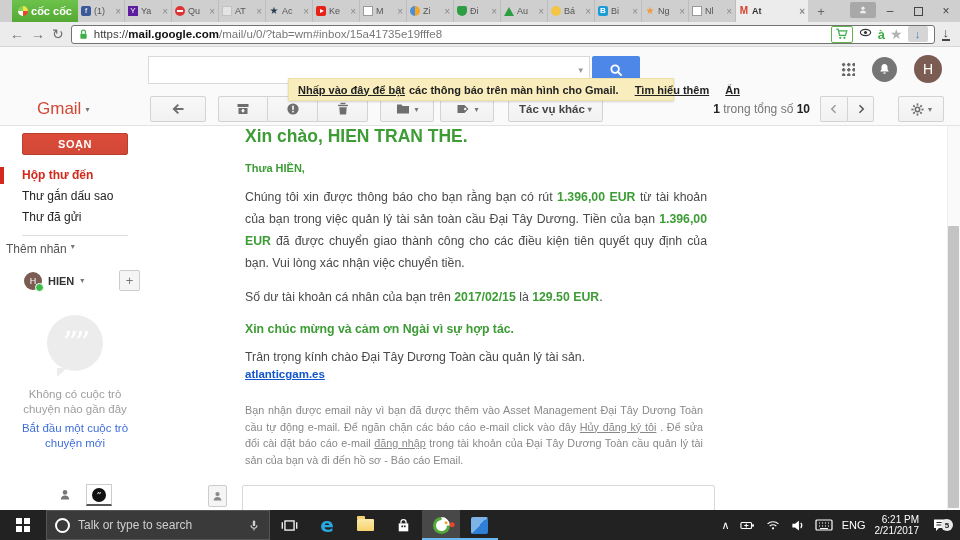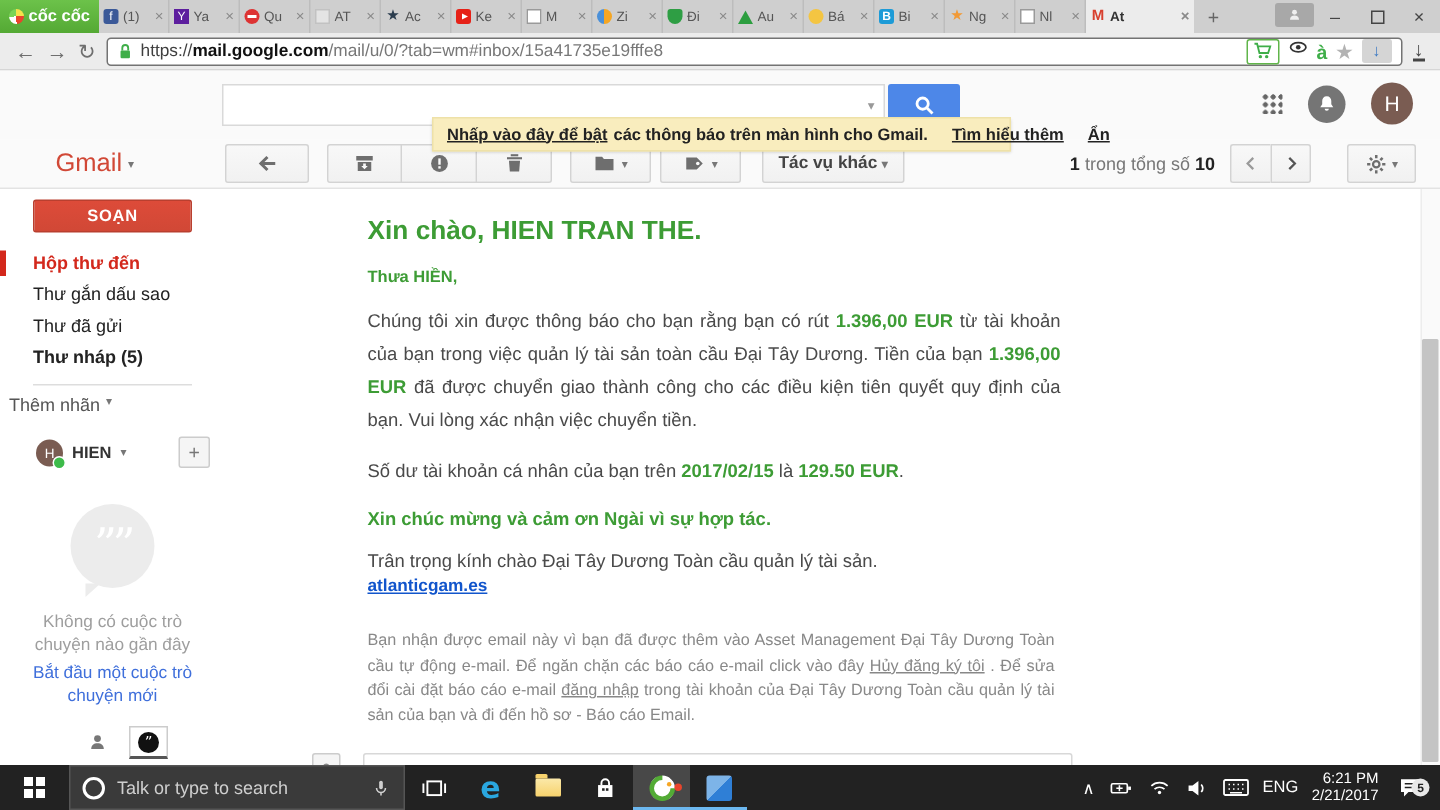--- a/index.html
+++ b/index.html
@@ -1,20 +1,20 @@
 <!DOCTYPE html>
 <html><head>
 <meta charset="utf-8">
 <style>
   * { margin:0; padding:0; box-sizing:border-box; }
   body { width:960px; height:540px; font-family:"Liberation Sans", sans-serif; overflow:hidden; background:#fff; }
   .screen { position:relative; width:960px; height:540px; overflow:hidden; background:#fff; }
 
   
-  .tabbar { height:22px; background:#cfcfcf; display:flex; align-items:stretch; }
+  .tabbar { height:22px; background:#cfcfcf; display:flex; align-items:stretch;padding-left:12px; }
   .logo-tab { width:66px; background:linear-gradient(#6cc24a,#54a934); color:#fff; font-size:11px; font-weight:bold; display:flex; align-items:center; justify-content:center; gap:3px; }
   .logo-sun { width:10px; height:10px; border-radius:50%; background:conic-gradient(#f6e14b 0 25%, #e8452c 0 50%, #fff 0 75%, #7ad455 0 100%); flex:0 0 auto; }
   .tab { width:47px; display:flex; align-items:center; padding:0 3px; gap:3px; font-size:9px; color:#555; border-right:1px solid #bdbdbd; overflow:hidden; white-space:nowrap; }
   .tab .tlabel { flex:1; overflow:hidden; }
   .tab .tclose { color:#8a8a8a; font-size:10px; }
   .tab.active { width:72px; background:#ececec; border-right:none; color:#333; font-weight:bold; }
   .ticon { width:10px; height:10px; flex:0 0 auto; display:inline-flex; align-items:center; justify-content:center; font-size:8px; line-height:1; }
   .t-fb { background:#3b5998; color:#fff; border-radius:2px; }
   .t-yahoo { background:#5d1e9e; color:#fff; }
   .t-red { background:#d33; border-radius:50%; position:relative; }
@@ -111,21 +111,21 @@
   .quote-circle::after { content:""; position:absolute; left:10px; bottom:-6px; width:0; height:0; border-top:9px solid #ececec; border-right:10px solid transparent; }
   .no-chats { margin-top:16px; text-align:center; font-size:11.5px; color:#9e9e9e; line-height:15px; padding:0 10px; }
   .start-chat { margin-top:4px; text-align:center; font-size:11.5px; color:#3f6fdb; line-height:15px; padding:0 14px; cursor:pointer; }
   .side-bottom { position:absolute; bottom:4px; left:52px; display:flex; align-items:flex-end; gap:8px; }
   .sb-cell { width:26px; height:22px; display:flex; align-items:center; justify-content:center; }
   .sb-cell.boxed { border:1px solid #ccc; border-bottom:2px solid #555; background:#fff; }
   .hangout-dot { width:14px; height:14px; border-radius:50%; background:#111; color:#fff; font-size:10px; line-height:15px; text-align:center; font-family:"DejaVu Serif", serif; }
 
   .mainpane { flex:1; position:relative; overflow:hidden; }
   .mailbody { padding-left:95px; width:565px; }
-  .mail-h1 { margin-top:17px; font-size:17.5px; font-weight:bold; color:#3d9c35; }
+  .mail-h1 { font-size:17.5px; font-weight:bold; color:#3d9c35; }
   .salutation { margin-top:15px; font-size:11px; font-weight:bold; color:#3d9c35; }
   .mpara { margin-top:12px; font-size:12.3px; color:#4a4a4a; line-height:22px; width:462px; text-align:justify; }
   .grn { color:#3d9c35; font-weight:bold; }
   .congrats { margin-top:14px; font-size:12.3px; font-weight:bold; color:#3d9c35; }
   .signoff { margin-top:14px; font-size:12.3px; color:#4a4a4a; }
   .sender-link { display:inline-block; margin-top:3px; font-size:11.5px; font-weight:bold; color:#1155cc; text-decoration:underline; cursor:pointer; }
   .mfooter { margin-top:20px; font-size:10.8px; color:#888; line-height:16.5px; width:458px; text-align:justify; }
   .mfooter .flink { color:#888; text-decoration:underline; cursor:pointer; }
   .reply-row { margin-top:17px; display:flex; align-items:flex-start; }
   .reply-ava { width:22px; height:22px; margin-left:-37px; margin-right:15px; background:#f5f5f5; border:1px solid #ccc; border-radius:2px; display:flex; align-items:center; justify-content:center; }
@@ -408,21 +408,20 @@
   </div>
 
   <div class="content">
 
     <div class="sidebar">
       <div class="compose-btn">SOẠN</div>
       <div class="nav-list">
         <div class="nav-item active">Hộp thư đến</div>
         <div class="nav-item">Thư gắn dấu sao</div>
         <div class="nav-item">Thư đã gửi</div>
-        <div class="nav-item bold">Thư nháp (5)</div>
       </div>
       <div class="side-divider"></div>
       <div class="more-labels">
           <span>Thêm nhãn</span>
           <span class="caret">▾</span>
         </div>
       <div class="chat-profile">
         <span class="chat-ava">H</span>
         <span class="chat-name">HIEN</span>
         <span class="caret">▾</span>

